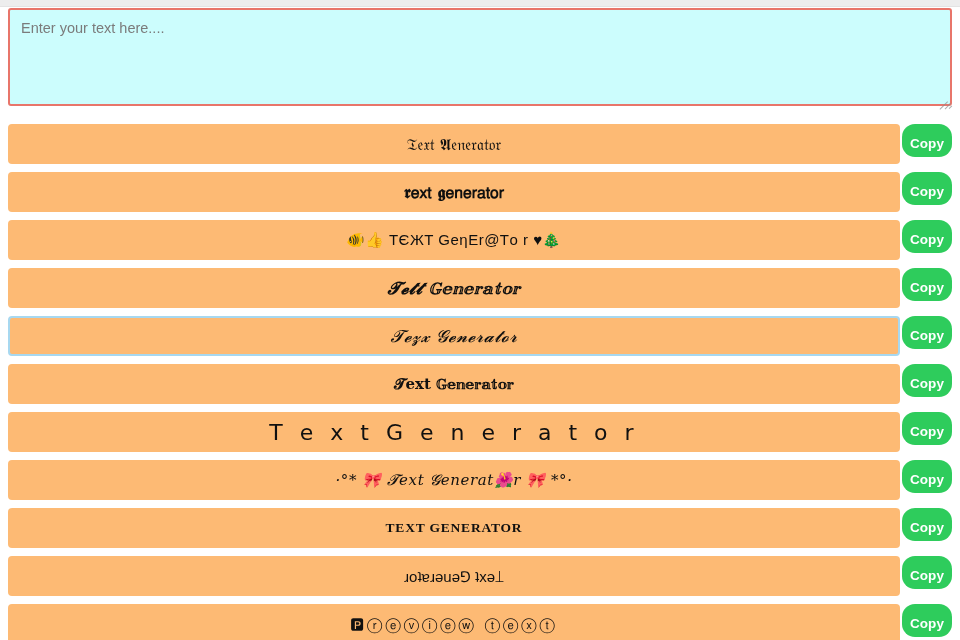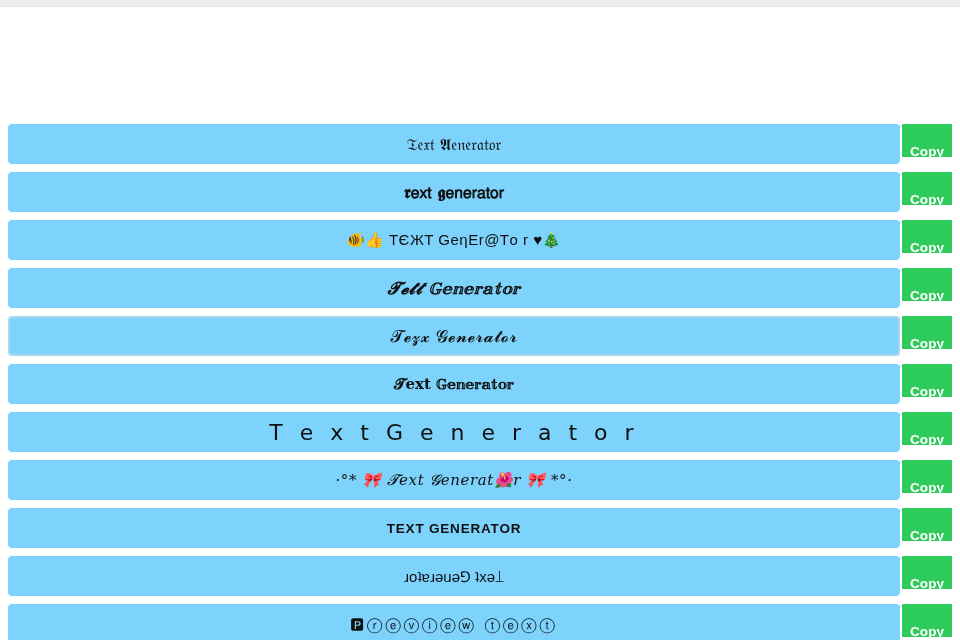--- a/index.html
+++ b/index.html
@@ -95,21 +95,21 @@
   .row {
     position: relative;
     display: flex;
     align-items: stretch;
     margin: 0 8px 8px 8px;
     height: 40px;
   }
 
   .row-text {
     flex: 1 1 auto;
-    background: #7dd3fc;
+    background: #fdba74;
     border-radius: 4px;
     border: 2px solid transparent;
     box-sizing: border-box;
     display: flex;
     align-items: center;
     justify-content: center;
     overflow: hidden;
     white-space: nowrap;
     color: #101010;
     font-size: 15px;
@@ -119,54 +119,62 @@
 
   .row.focused .row-text {
     border-color: #a7d8f0;
   }
 
   .copy-btn {
     flex: 0 0 50px;
     width: 50px;
     background: #2ecc5c;
     border: none;
-    border-radius: 1px;
+    border-radius: 13px;
     color: #ffffff;
     font-family: "Liberation Sans", sans-serif;
     font-size: 13.5px;
     font-weight: bold;
     line-height: 40px;
     text-align: center;
     cursor: pointer;
-    padding: 8px;
+    padding: 0;
     height: 33px;
     box-sizing: border-box;
     letter-spacing: .1px;
   }
 
   
   .sty-fraktur        { font-family: "DejaVu Serif", serif; font-size: 16px; }
   .sty-fraktur-bold   { font-family: "DejaVu Serif", serif; font-size: 17px; font-weight: bold; }
   .sty-emoji          { font-family: Liberation Sans, sans-serif; font-size: 15px; letter-spacing: .5px; }
   .sty-script-bold    { font-family: "DejaVu Serif", serif; font-size: 17px; font-weight: bold; font-style: italic; letter-spacing: .4px; }
-  .sty-script         { font-family: "DejaVu Serif", serif; font-size: 17px; letter-spacing: .4px; }
+  .sty-script         { font-family: "DejaVu Serif", serif; font-size: 17px; font-style: italic; letter-spacing: .4px; }
   .sty-double         { font-family: "DejaVu Serif", serif; font-size: 15px; font-weight: bold; }
   .sty-wide           { font-family: "DejaVu Sans", sans-serif; font-size: 22px; letter-spacing: 5px; }
   .sty-cute           { font-family: "DejaVu Serif", serif; font-size: 15px; font-style: italic; letter-spacing: .6px; }
-  .sty-smallcaps      { font-family: Liberation Sans, sans-serif; font-size: 13.5px; font-weight: bold; letter-spacing: .8px; }
+  .sty-smallcaps      { font-family: Liberation Serif, serif; font-size: 13.5px; font-weight: bold; letter-spacing: .8px; }
   .sty-upsidedown     { font-family: "Liberation Sans", sans-serif; font-size: 15px; }
   .sty-boxed          { font-family: "DejaVu Sans", sans-serif; font-size: 15px; letter-spacing: 3px; }
 </style>
 </head>
 <body>
 
 <div id="app">
 
   <div class="top-strip"></div>
 
+  <div class="input-wrap">
+    <textarea class="text-input" placeholder="Enter your text here...." style=""></textarea>
+    <span class="resize-grip">
+      <i></i>
+        <i></i>
+        <i></i>
+    </span>
+  </div>
 
   <div class="results">
       <div class="row">
         <div class="row-text sty-fraktur">𝔗𝔢𝔵𝔱 𝕬𝔢𝔫𝔢𝔯𝔞𝔱𝔬𝔯</div>
         <button class="copy-btn">Copy</button>
       </div>
       <div class="row">
         <div class="row-text sty-fraktur-bold">𝖗𝖾𝗑𝗍 𝖌𝖾𝗇𝖾𝗋𝖺𝗍𝗈𝗋</div>
         <button class="copy-btn">Copy</button>
       </div>

